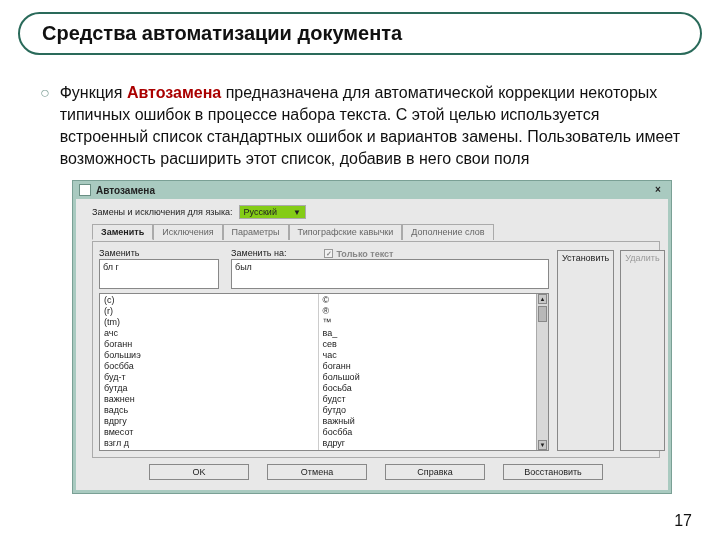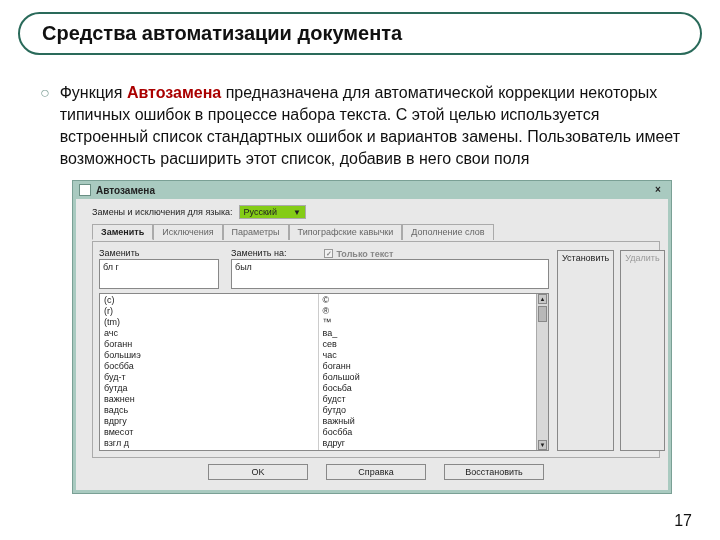--- a/index.html
+++ b/index.html
@@ -321,20 +321,21 @@
             </div>
           </div>
           <div class="right-col">
             <div class="btn">Установить</div>
             <div class="btn dis">Удалить</div>
           </div>
         </div>
 
         <div class="bottom-btns">
           <div class="btn">OK</div>
+          <div class="btn">Отмена</div>
           <div class="btn">Справка</div>
           <div class="btn">Восстановить</div>
         </div>
       </div>
     </div>
   </div>
 </div>
 
 <div class="page-num">17</div>
 

